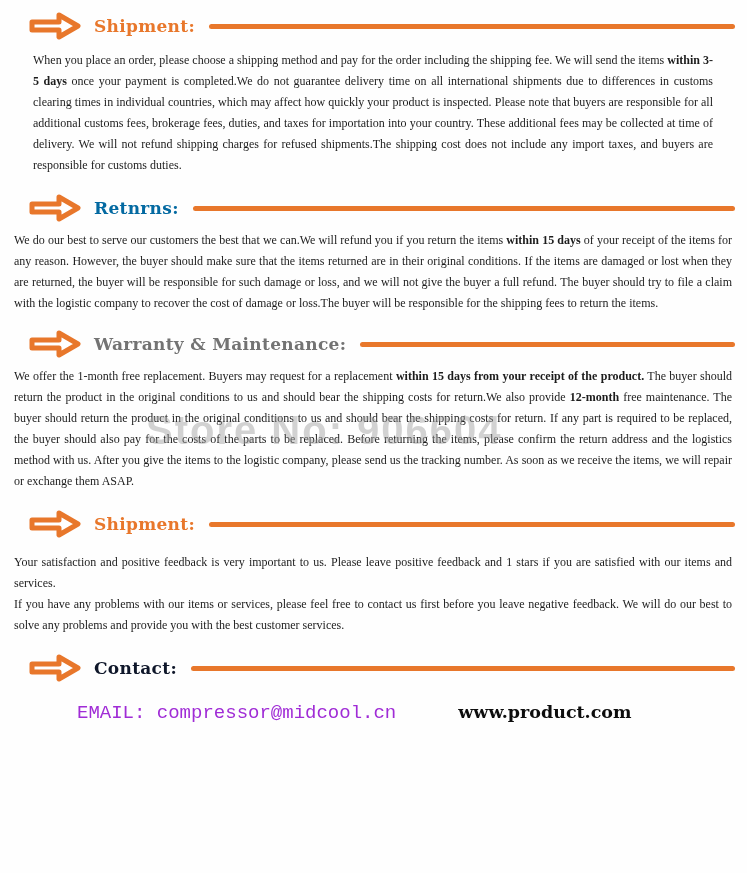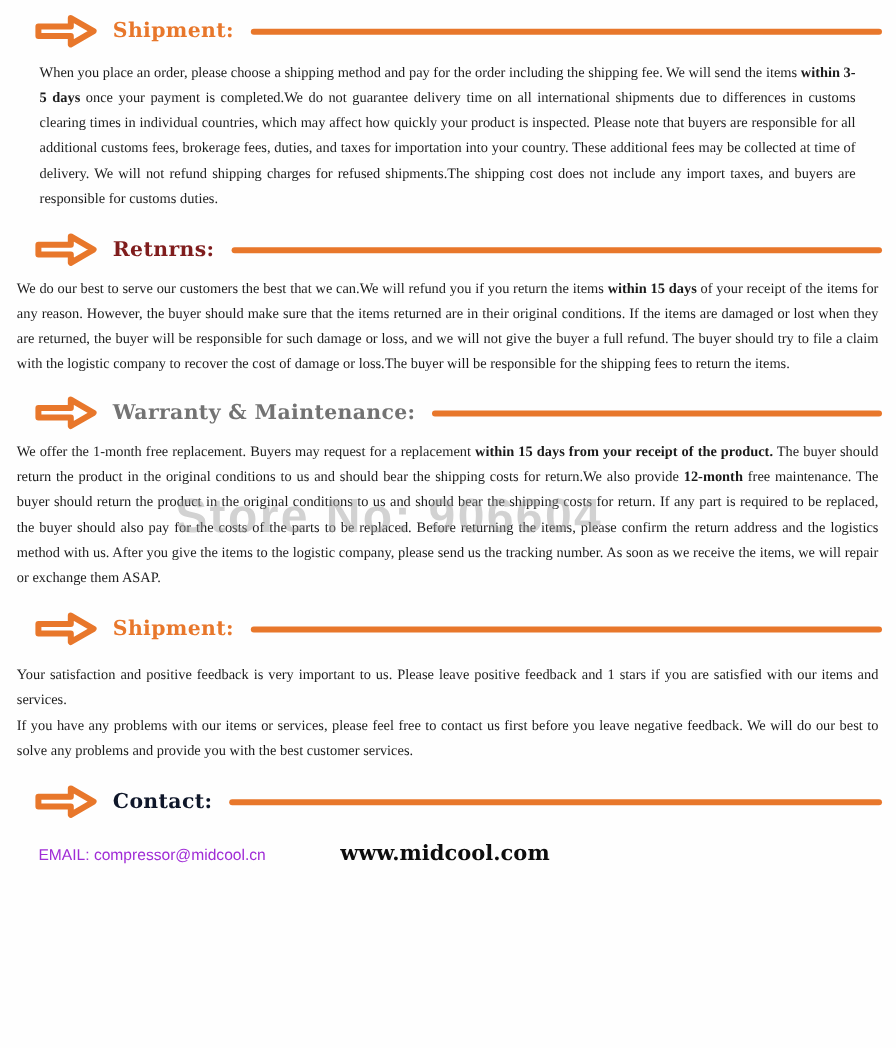--- a/index.html
+++ b/index.html
@@ -65,23 +65,24 @@
     pointer-events:none;
     white-space:nowrap;
   }
 
   .contact-row {
     display:flex;
     align-items:baseline;
     margin:16px 0 0 32px;
   }
   .contact-email {
-    font-family:Liberation Sans, sans-serif;
-    font-size:13px;
+    font-family:Liberation Mono, monospace;
+    font-size:19px;
     text-decoration:none;
+    margin-left:45px;
   }
   .contact-website {
     margin-left:62px;
     font-family:"DejaVu Serif","Liberation Serif",serif;
     font-weight:bold;
     font-size:17.5px;
     color:#0d0d0d;
   }
 </style>
 </head>
@@ -104,21 +105,21 @@
       </div>
   </div>
 
   <div id="sec-returns" class="section">
     <div class="section-header">
       <span class="arrow-icon">
         <svg viewBox="0 0 54 32">
             <path class="arrow-path" d="M4 12 L31 12 L31 5 L50 16 L31 27 L31 20 L4 20 Z" fill="#ffffff" stroke-width="5" stroke-linejoin="round" stroke="#E8772B"></path>
           </svg>
       </span>
-      <span class="header-title accent-text" style="color: #7f1d1d;">Retnrns:</span>
+      <span class="header-title accent-text" style="color: #0369a1;">Retnrns:</span>
       <span class="header-line accent-bg" style="background: rgb(232, 119, 43);"></span>
     </div>
     <div class="section-body">
         <p><span>We do our best to serve our customers the best that we can.We will refund you if you return the items </span><strong>within 15 days</strong><span> of your receipt of the items for any reason. However, the buyer should make sure that the items returned are in their original conditions. If the items are damaged or lost when they are returned, the buyer will be responsible for such damage or loss, and we will not give the buyer a full refund. The buyer should try to file a claim with the logistic company to recover the cost of damage or loss.The buyer will be responsible for the shipping fees to return the items.</span></p>
       </div>
   </div>
 
   <div id="sec-warranty" class="section">
     <div class="section-header">
       <span class="arrow-icon">
@@ -155,19 +156,19 @@
       <span class="arrow-icon">
         <svg viewBox="0 0 54 32">
             <path class="arrow-path" d="M4 12 L31 12 L31 5 L50 16 L31 27 L31 20 L4 20 Z" fill="#ffffff" stroke-width="5" stroke-linejoin="round" stroke="#E8772B"></path>
           </svg>
       </span>
       <span class="header-title accent-text" style="color: #0f172a;">Contact:</span>
       <span class="header-line accent-bg" style="background: rgb(232, 119, 43);"></span>
     </div>
     <div class="contact-row">
       <a href="#" class="contact-email" style="color: rgb(160, 44, 214);">EMAIL: compressor@midcool.cn</a>
-      <span class="contact-website">www.midcool.com</span>
+      <span class="contact-website">www.product.com</span>
     </div>
   </div>
 
   <div class="watermark">Store No: 906604</div>
 
 </div>
 
 </body></html>

